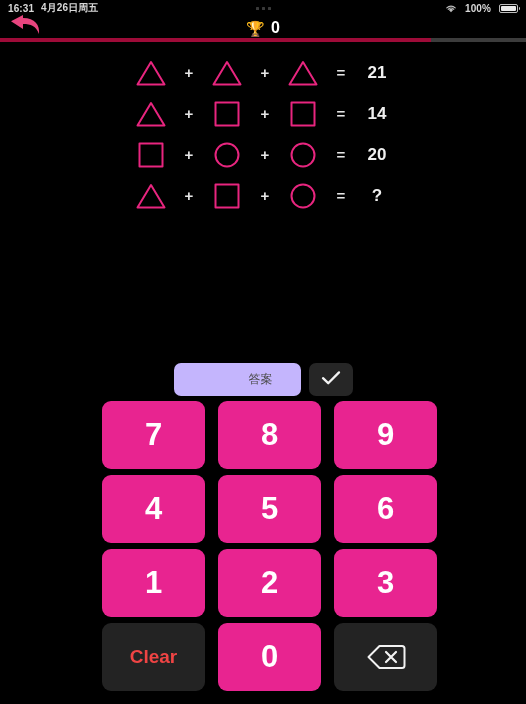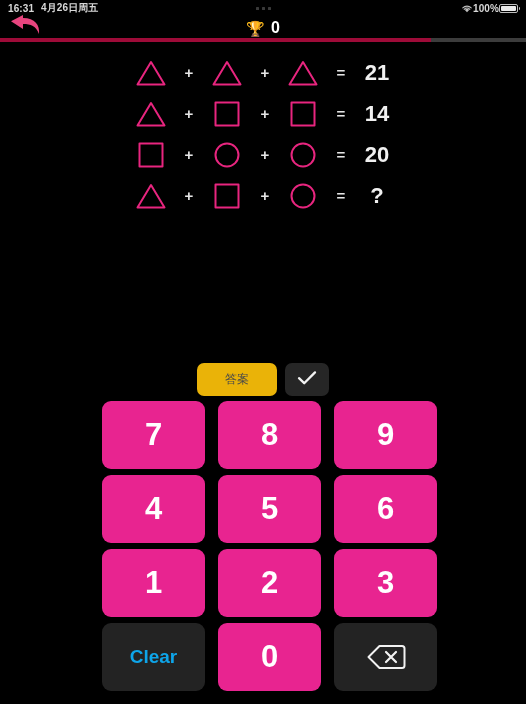--- a/index.html
+++ b/index.html
@@ -50,21 +50,21 @@
     width: 3px;
     height: 3px;
     background: #3a3a3a;
     border-radius: 0.5px;
   }
   .sb-right {
     position: absolute;
     right: 8px;
     display: flex;
     align-items: center;
-    gap: 0;
+    gap: 8px;
   }
   .wifi-ic { display: block; }
   .battery {
     width: 19px;
     height: 9px;
     border: 1px solid #bdbdbd;
     border-radius: 2px;
     position: relative;
     box-sizing: border-box;
     padding: 1px;
@@ -172,49 +172,50 @@
     width: 30px;
     text-align: center;
     color: #e6e6e6;
     font-size: 15px;
     font-weight: bold;
   }
   .result {
     width: 42px;
     text-align: center;
     color: #f0f0f0;
-    font-size: 22px;
+    font-size: 17px;
     font-weight: bold;
   }
 
   
   .sh svg { display: block; }
 
   
   .actions {
     position: absolute;
     top: 363px;
     left: 0;
     width: 526px;
     display: flex;
     justify-content: center;
     align-items: center;
     gap: 8px;
   }
   .btn-answer {
     width: 80px;
     height: 33px;
-    background: #eab308;
+    background: #c4b5fd;
     border-radius: 7px;
     display: flex;
     align-items: center;
     justify-content: center;
     color: #4a4a4a;
     font-size: 12px;
     cursor: pointer;
+    padding-left: 47px;
   }
   .btn-check {
     width: 44px;
     height: 33px;
     background: #262626;
     border-radius: 7px;
     display: flex;
     align-items: center;
     justify-content: center;
     cursor: pointer;
@@ -240,21 +241,21 @@
     user-select: none;
   }
   .key-num {
     background: #e82490;
     color: #ffffff;
     font-size: 31px;
     font-weight: bold;
   }
   .key-dark {
     background: #232323;
-    color: #0ea5e9;
+    color: #ef4444;
     font-size: 19px;
     font-weight: bold;
   }
   .key-dark.bksp { font-size: 0; }
 </style>
 </head>
 <body>
 
 <div id="app">
 

